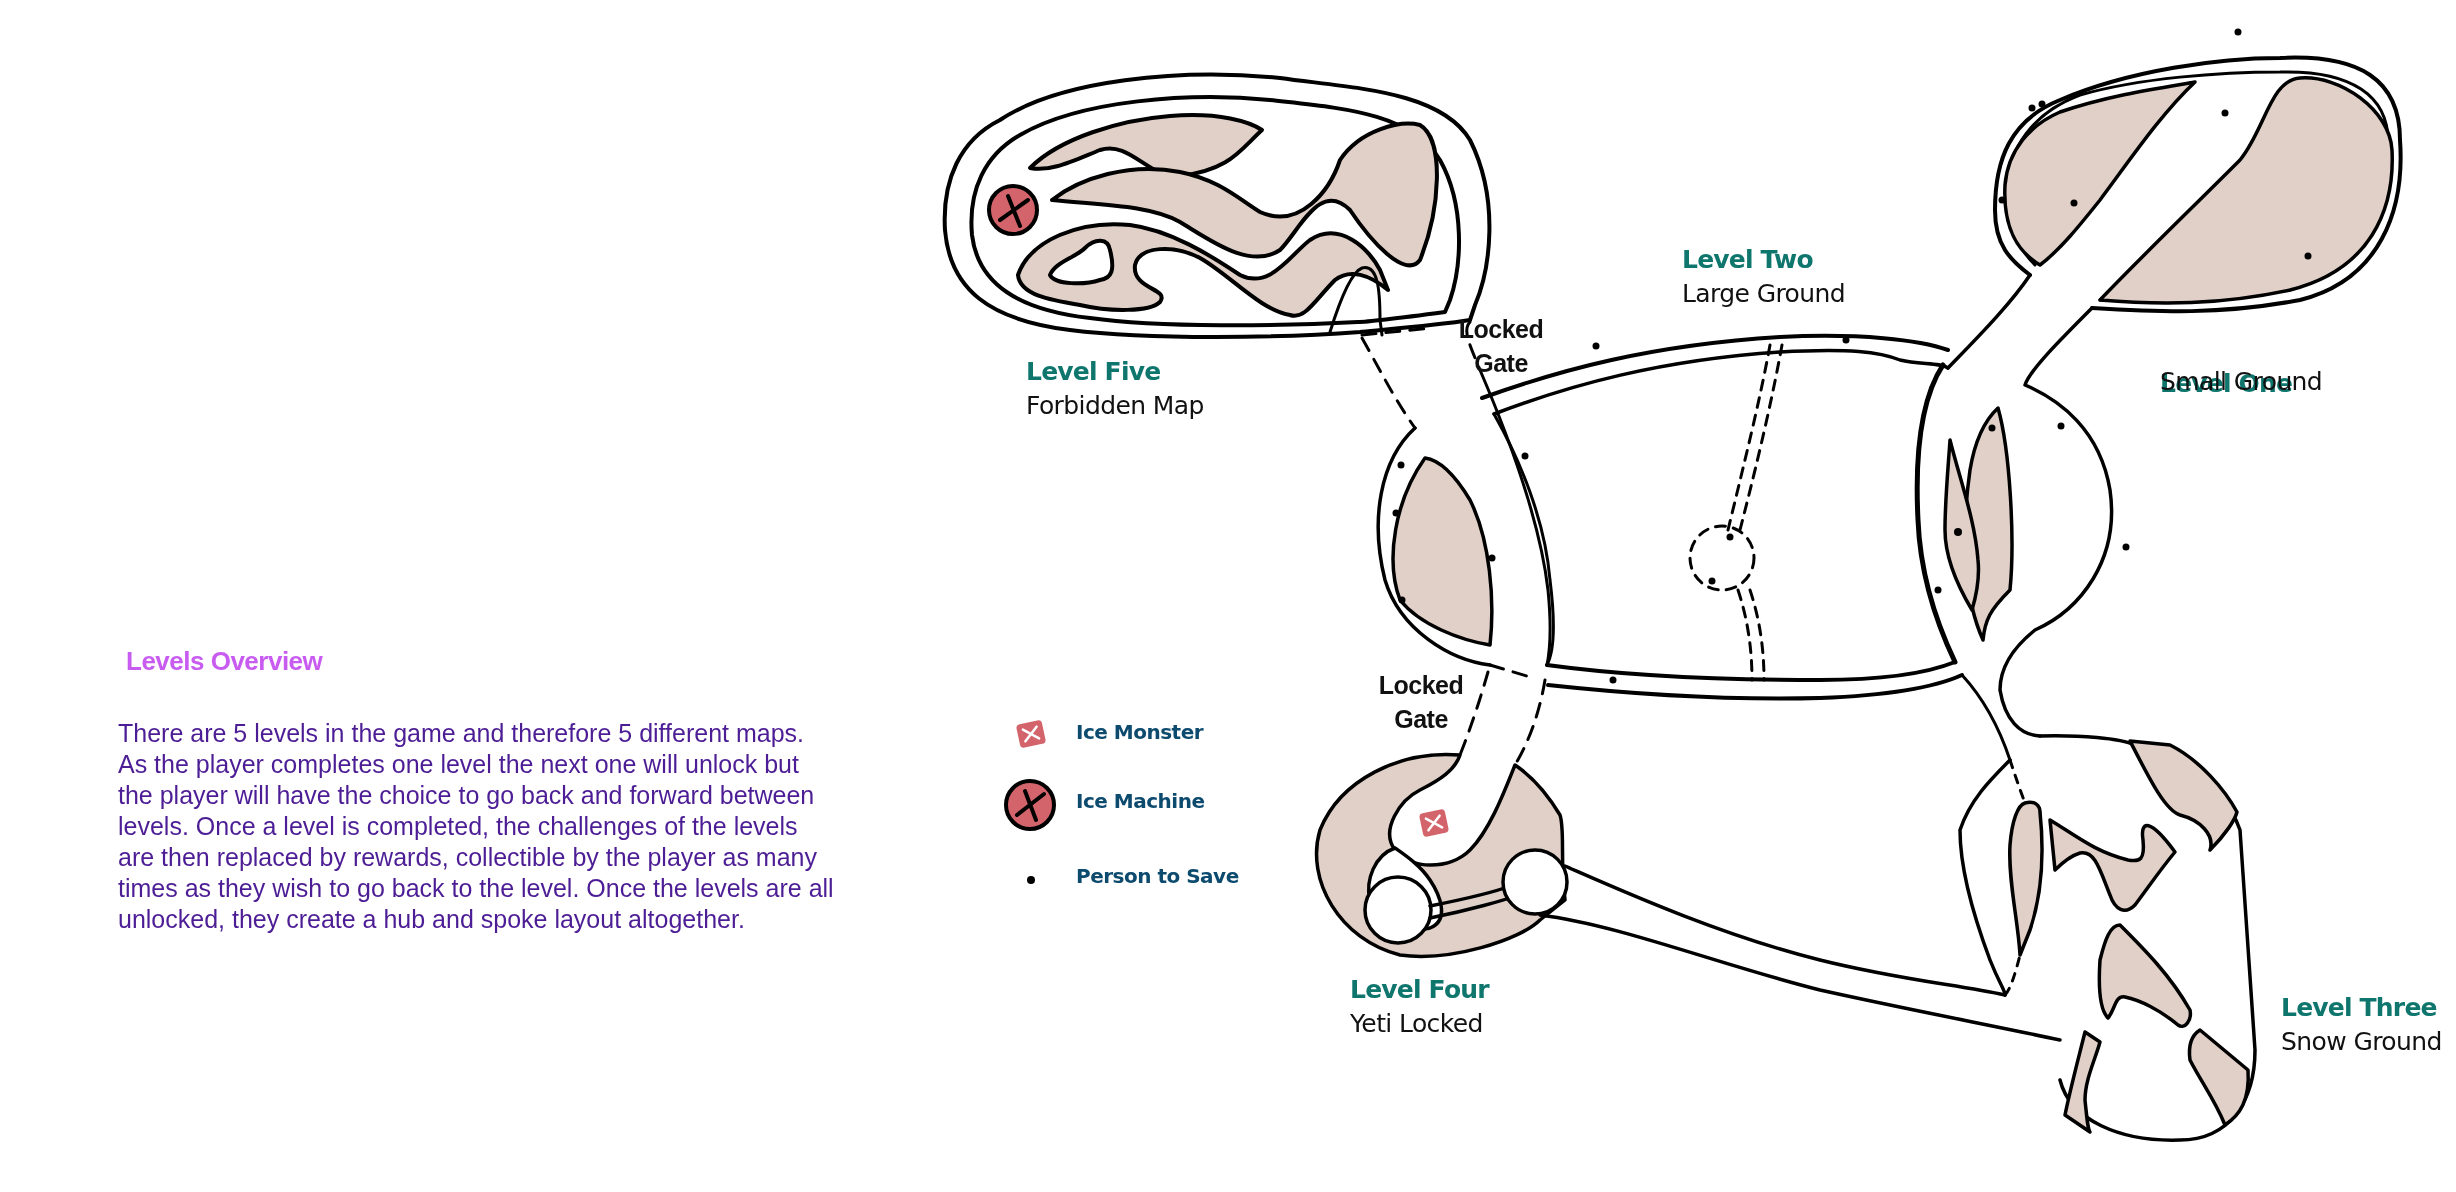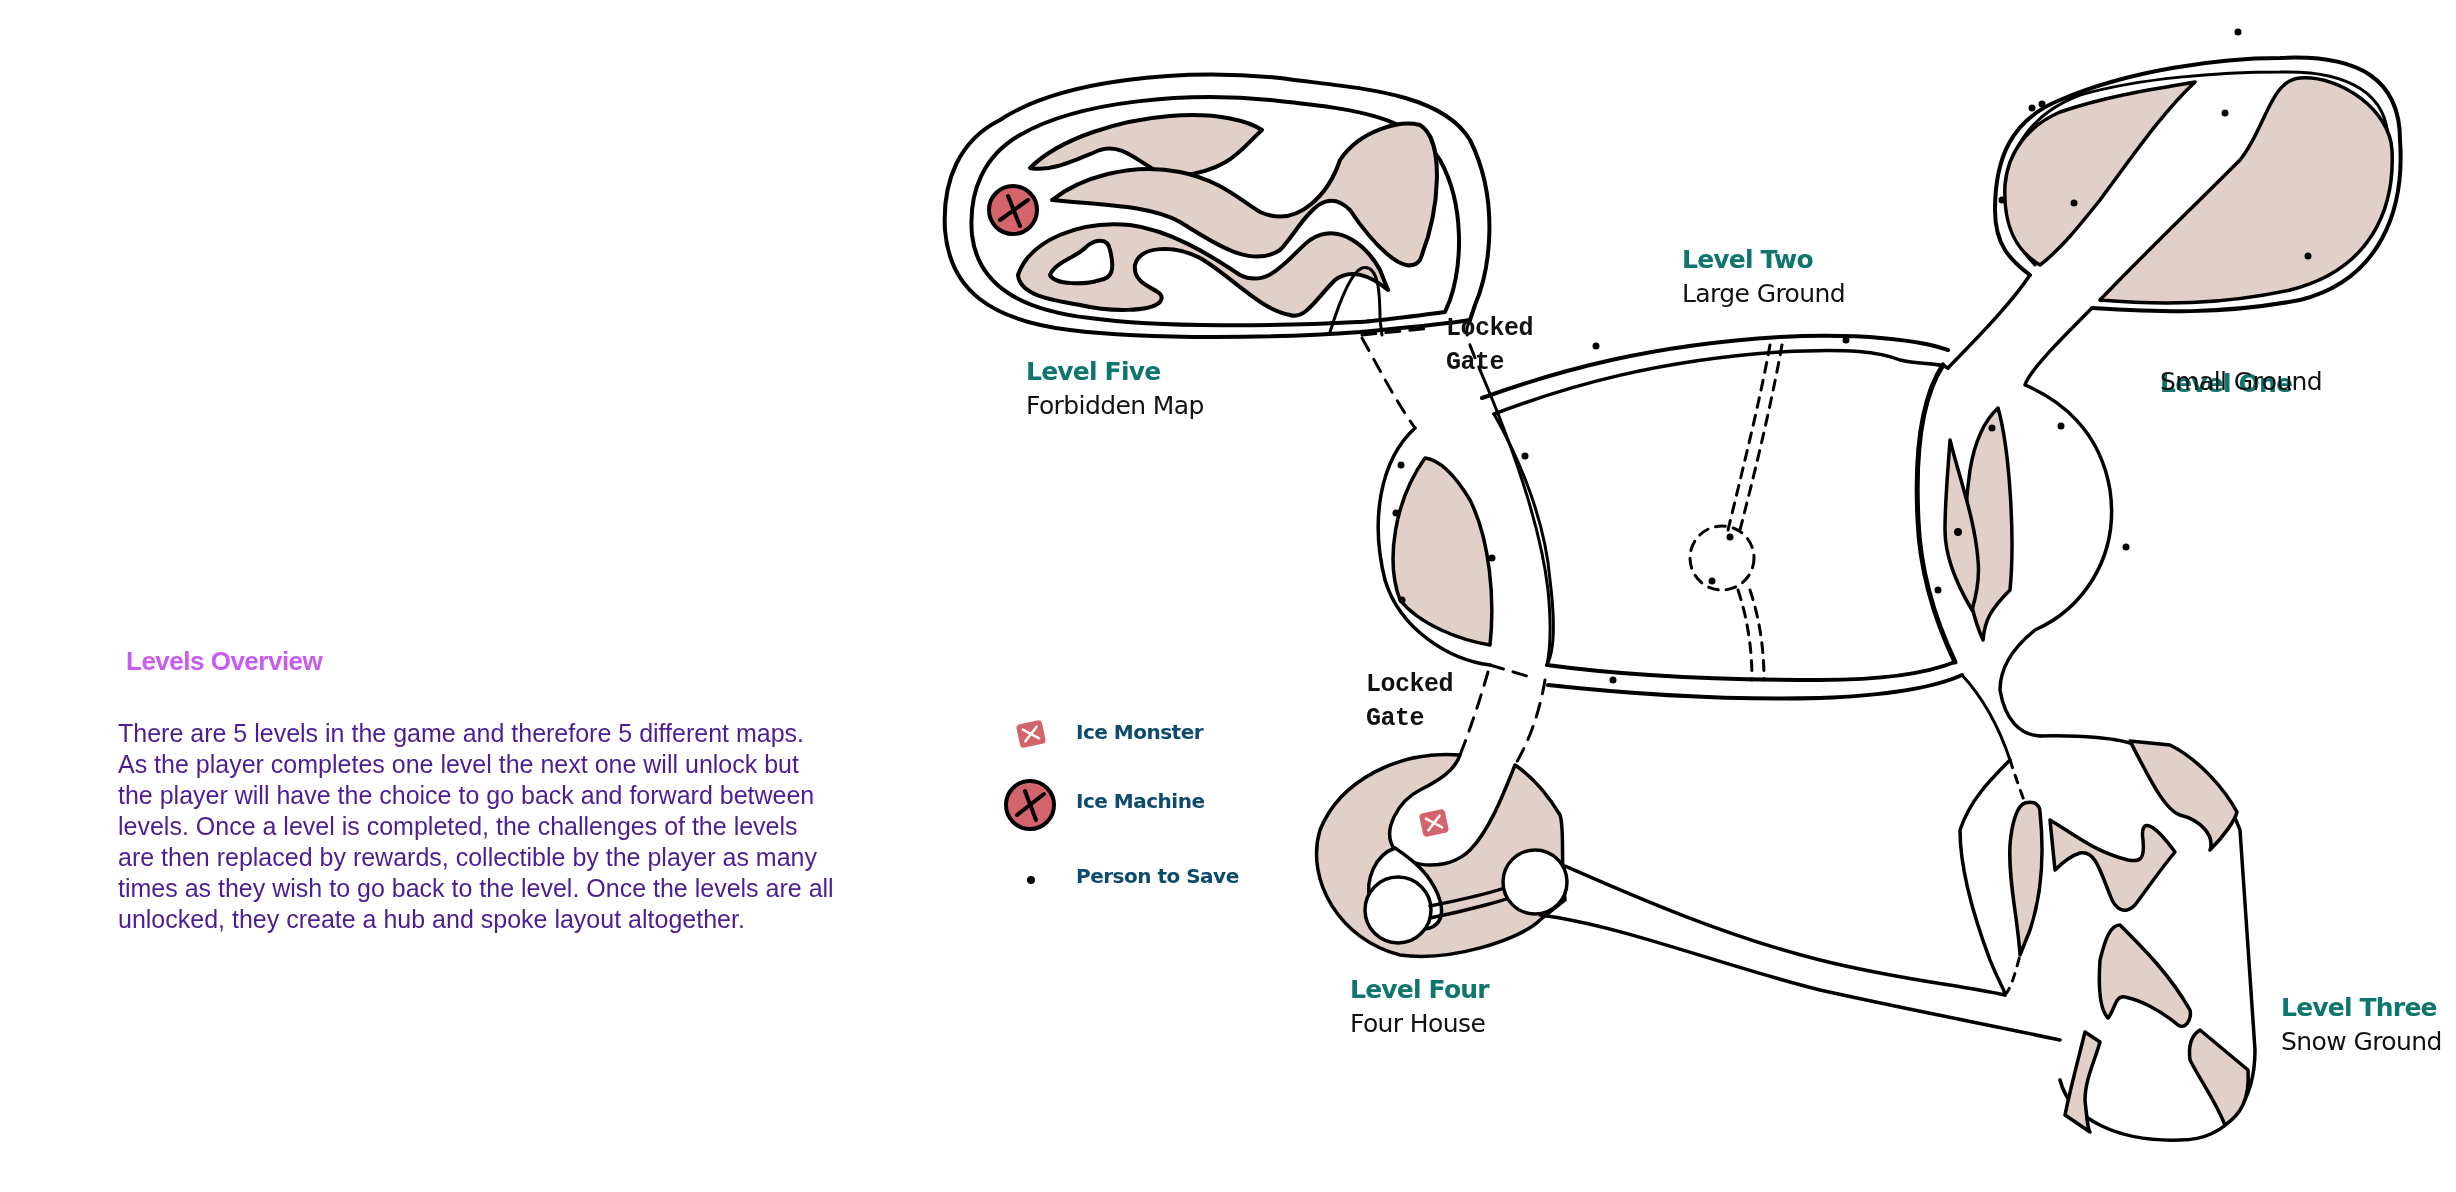--- a/index.html
+++ b/index.html
@@ -2,21 +2,21 @@
 <html><head>
 <meta charset="utf-8">
 <style>
   html, body { margin:0; padding:0; background:#ffffff; }
   body { width:2456px; height:1192px; position:relative; overflow:hidden; font-family:"Liberation Sans", sans-serif; }
   .overview-title { position:absolute; left:118px; top:646px; font-size:26px; font-weight:700; letter-spacing:-0.5px; }
   .overview-body { position:absolute; left:118px; top:718px; width:720px; font-size:25px; line-height:31px; color:#4c1d95; }
   .legend-label { position:absolute; font-family:"DejaVu Sans", sans-serif; font-weight:700; font-size:20px; color:#0c4a6e; letter-spacing:-0.5px; }
   .level-name { position:absolute; font-family:"DejaVu Sans", sans-serif; font-weight:700; font-size:25px; color:#0f766e; letter-spacing:-0.8px; }
   .level-sub { position:absolute; font-family:"DejaVu Sans", sans-serif; font-size:25px; color:#111; letter-spacing:-0.6px; }
-  .gate-label { position:absolute; font-family:Liberation Mono, monospace; font-weight:700; font-size:25px; color:#111; text-align:left; line-height:34px; letter-spacing:-0.5px; }
+  .gate-label { position:absolute; font-family:Liberation Sans, sans-serif; font-weight:700; font-size:25px; color:#111; text-align:center; line-height:34px; letter-spacing:-0.5px; }
   svg.map { position:absolute; left:0; top:0; }
 </style>
 </head>
 <body>
 
 <div class="overview-title" style="color: rgb(200, 92, 240); margin-left: 8px;">Levels Overview</div>
 <div class="overview-body">There are 5 levels in the game and therefore 5 different maps. As the player completes one level the next one will unlock but the player will have the choice to go back and forward between levels. Once a level is completed, the challenges of the levels are then replaced by rewards, collectible by the player as many times as they wish to go back to the level. Once the levels are all unlocked, they create a hub and spoke layout altogether.</div>
 
 <svg class="map" width="2456" height="1192" viewBox="0 0 2456 1192" fill="none" stroke="#000" stroke-linecap="round" stroke-linejoin="round">
 
@@ -158,21 +158,21 @@
 <div class="level-name" style="left:1026px;top:357px;">Level Five</div>
 <div class="level-sub" style="left:1026px;top:391px;">Forbidden Map</div>
 
 <div class="level-name" style="left:1682px;top:245px;">Level Two</div>
 <div class="level-sub" style="left:1682px;top:279px;">Large Ground</div>
 
 <div class="level-name" style="left:2160px;top:333px;margin-top:36px;">Level One</div>
 <div class="level-sub" style="left:2160px;top:367px;">Small Ground</div>
 
 <div class="level-name" style="left:1350px;top:975px;">Level Four</div>
-<div class="level-sub" style="left:1350px;top:1009px;">Four House</div>
+<div class="level-sub" style="left:1350px;top:1009px;">Yeti Locked</div>
 
 <div class="level-name" style="left:2281px;top:993px;">Level Three</div>
 <div class="level-sub" style="left:2281px;top:1027px;">Snow Ground</div>
 
 <div class="gate-label" style="left:1446px;top:312px;width:110px;">
   <div>Locked</div>
   <div>Gate</div>
 </div>
 <div class="gate-label" style="left:1366px;top:668px;width:110px;">
   <div>Locked</div>

